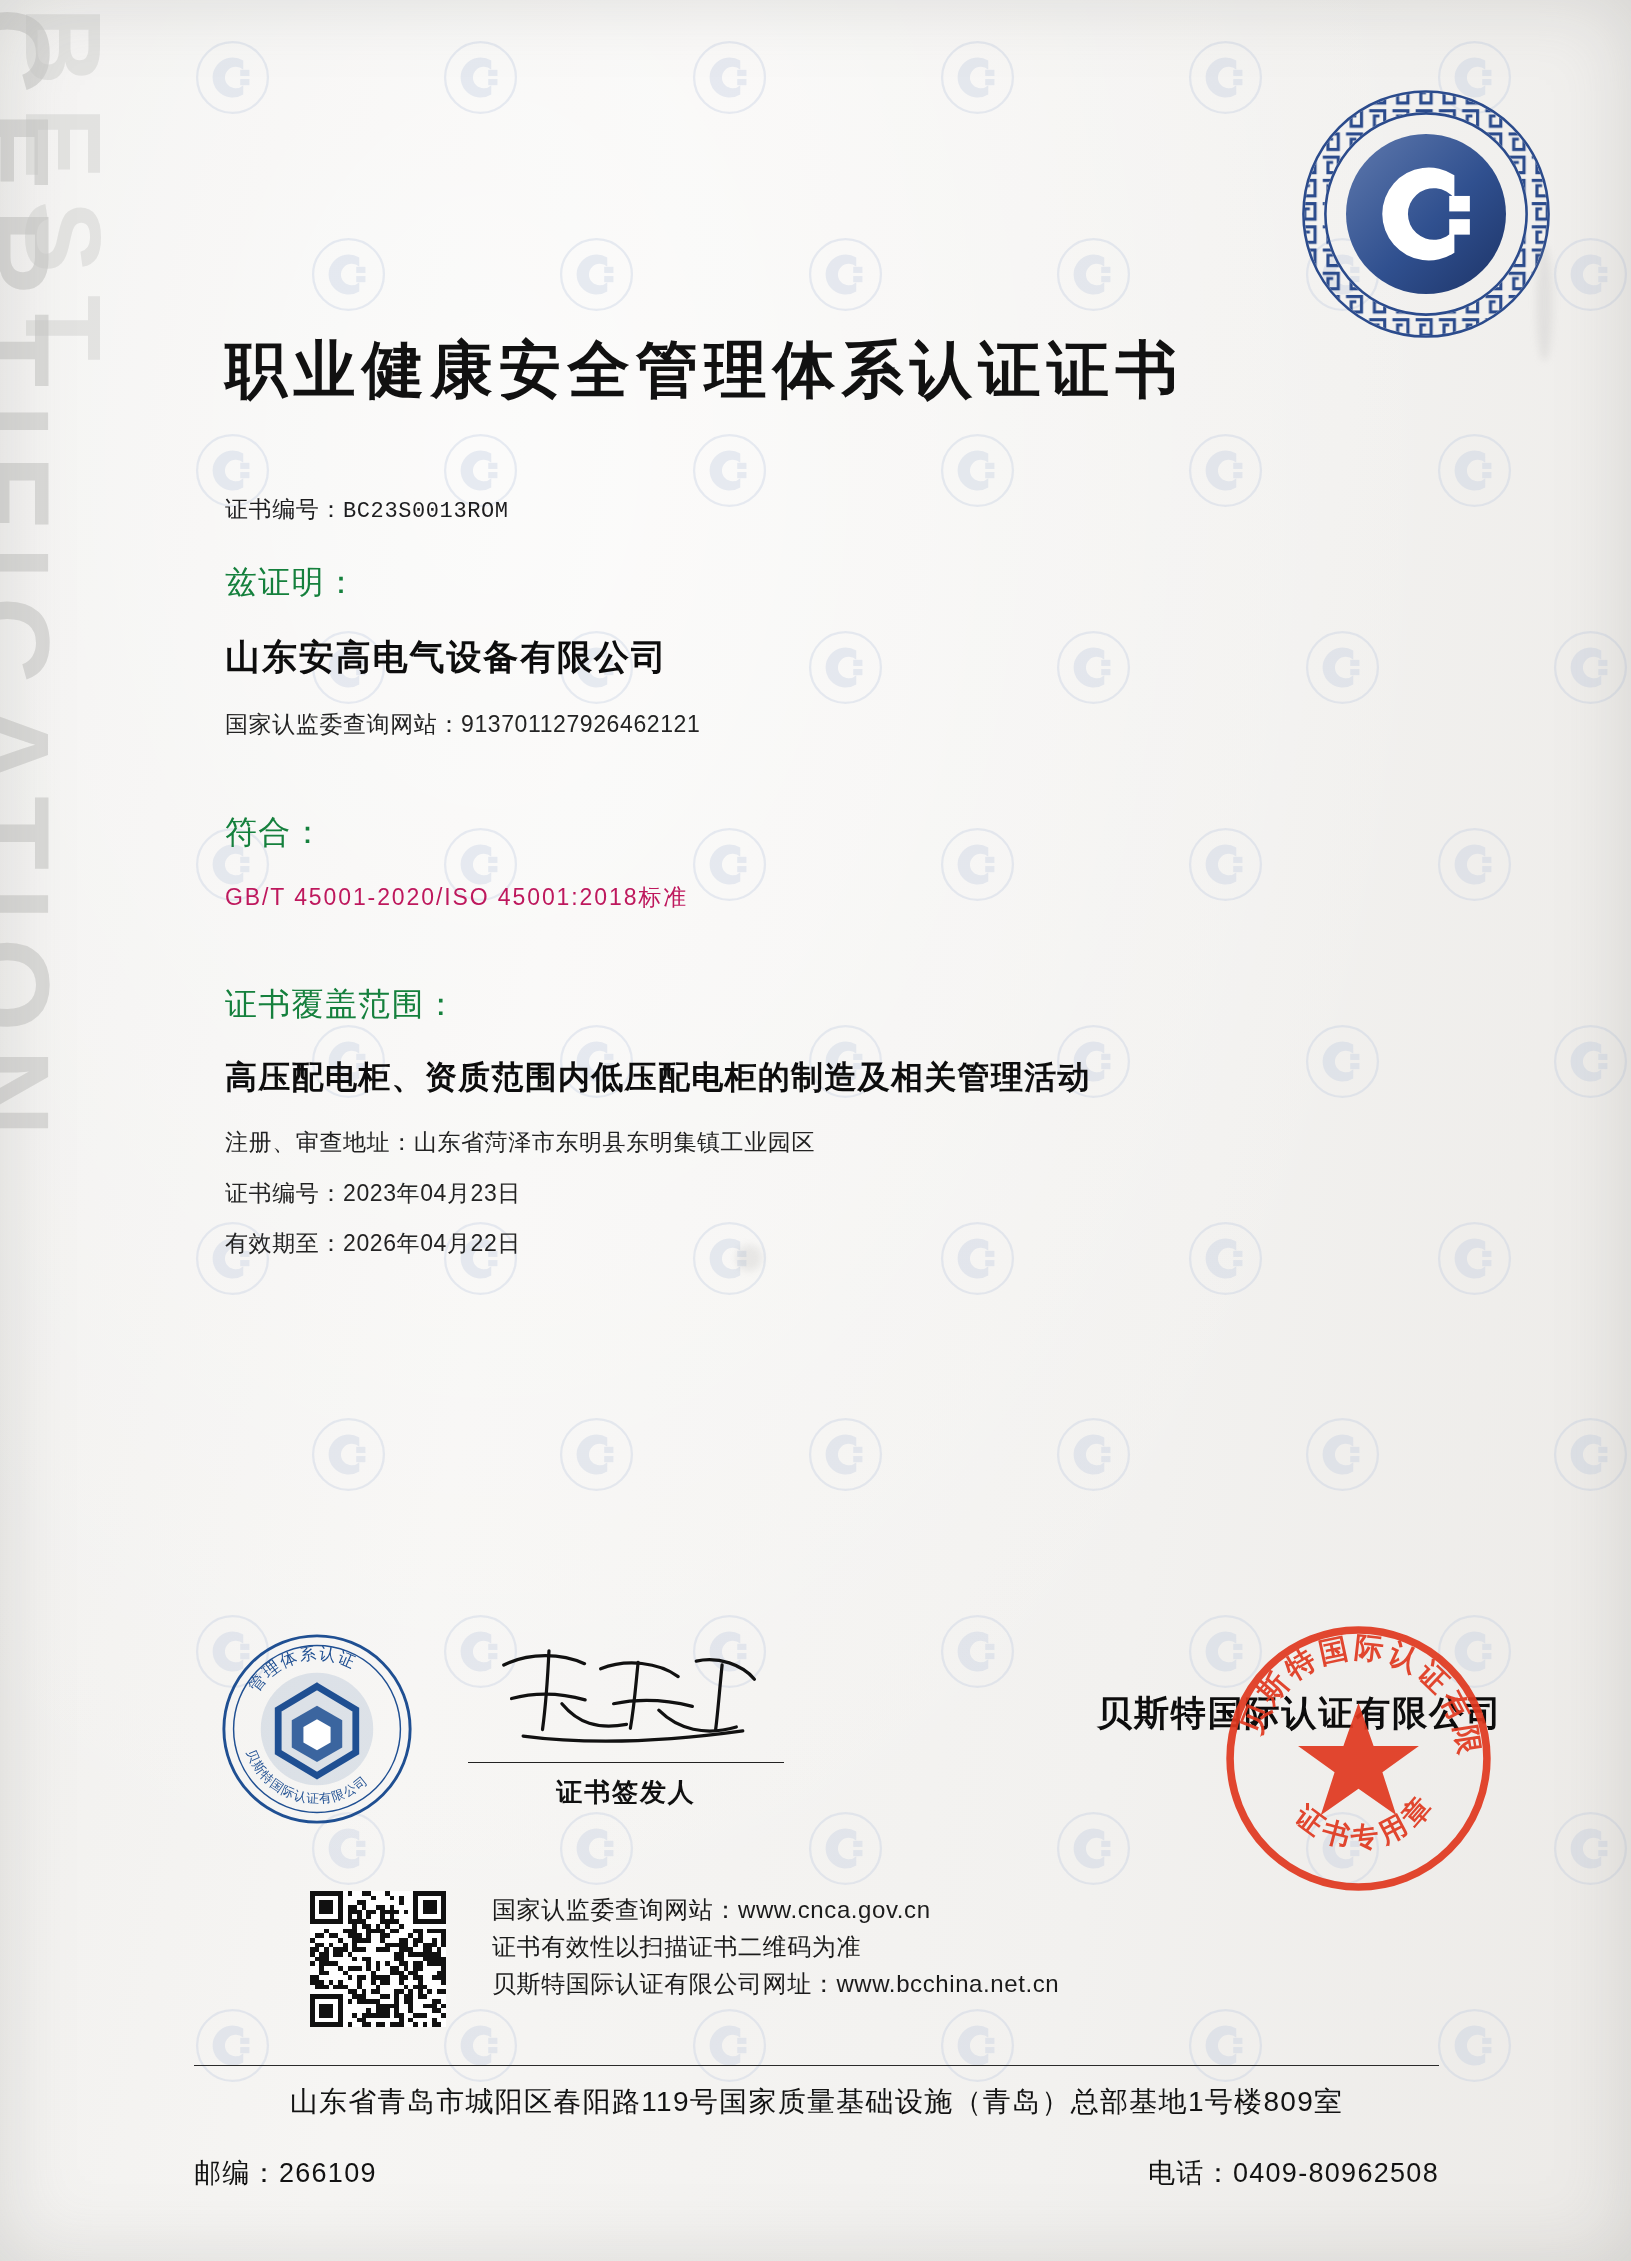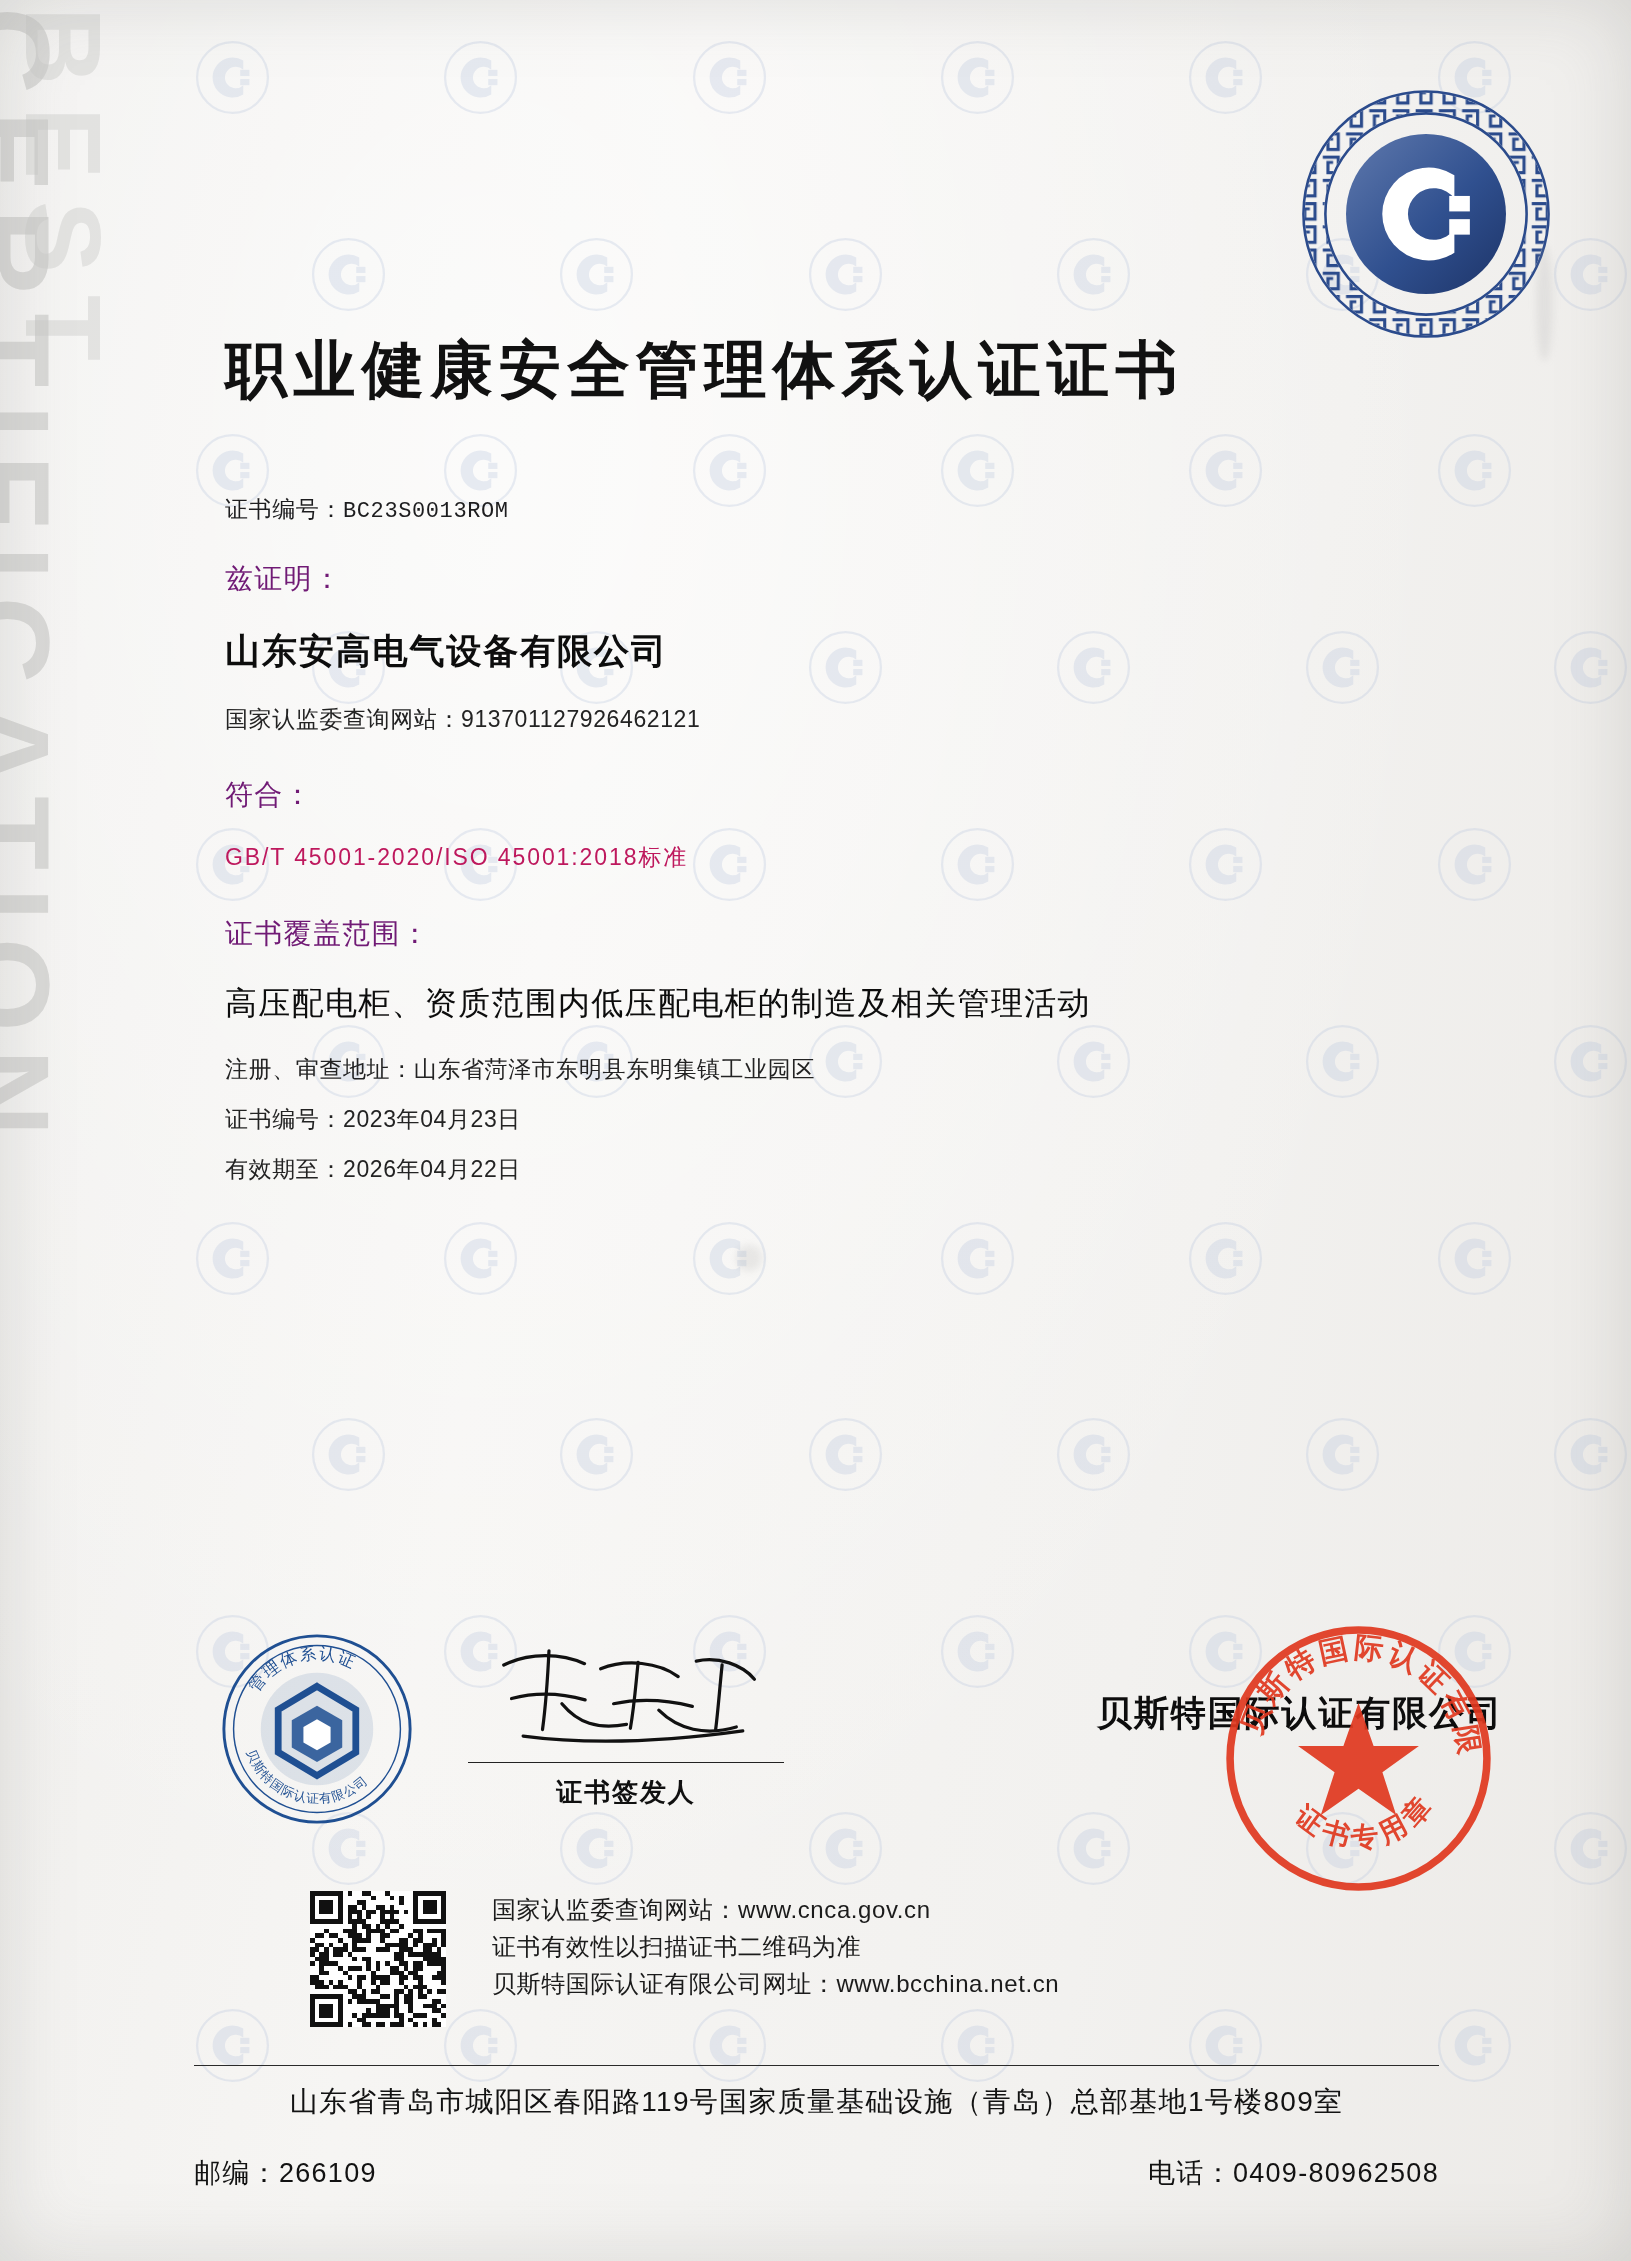--- a/index.html
+++ b/index.html
@@ -113,38 +113,39 @@
   .row {
     margin: 0 0 17px 0;
     line-height: 1.45;
   }
   .small {
     font-size: 23px;
     color: #232323;
     letter-spacing: 0.6px;
   }
   .mid {
-    font-size: 28px;
-    color: #701a75;
+    font-size: 32px;
+    color: #15803d;
     letter-spacing: 1.3px;
+    margin-top: 28px;
   }
   .big {
     font-size: 35px;
     font-weight: bold;
     letter-spacing: 1.9px;
     color: #0d0d0d;
   }
   .std {
     font-size: 23px;
     letter-spacing: 1.9px;
     color: #be185d;
   }
   .scope {
     font-size: 32px;
-    font-weight: normal;
+    font-weight: bold;
     letter-spacing: 1.3px;
     color: #0d0d0d;
   }
   .gap-sm { height: 9px; }
   .gap-md { height: 22px; }
 
   .cert-no {
     font-size: 23px;
     letter-spacing: 0.6px;
     margin-bottom: 34px;

